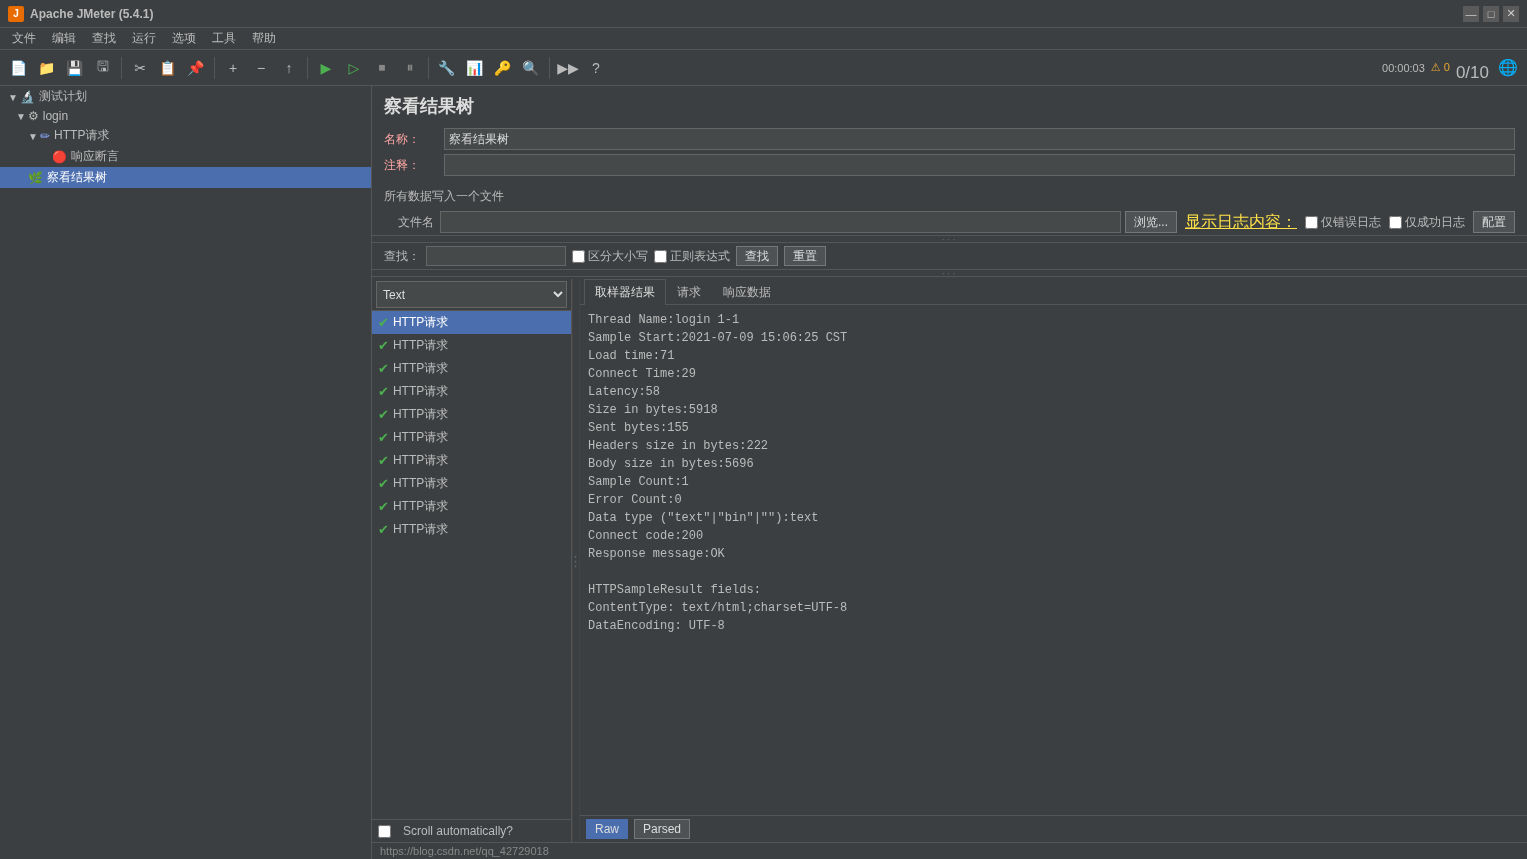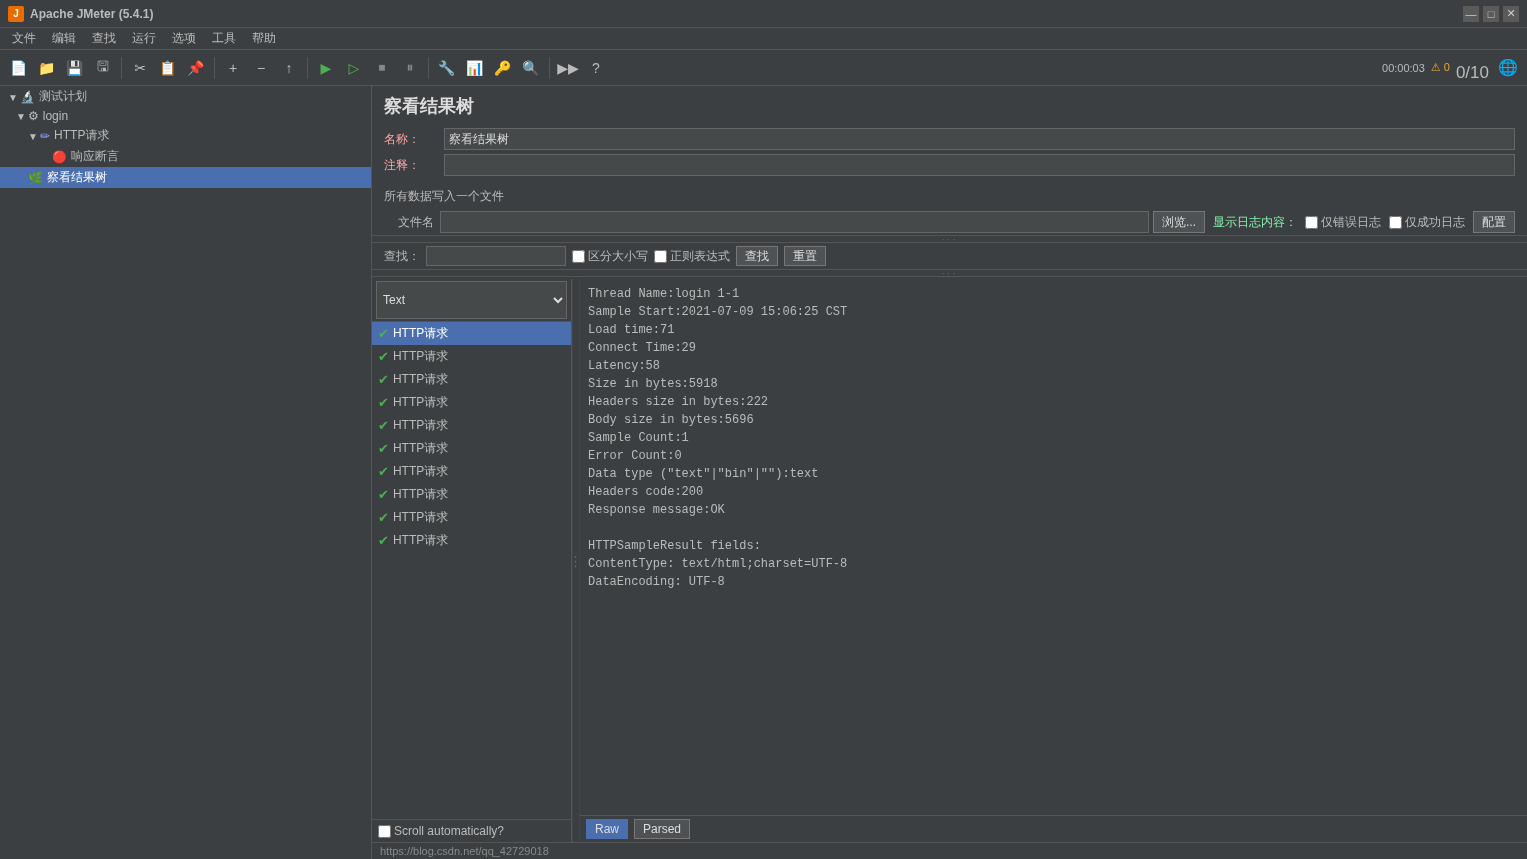--- a/index.html
+++ b/index.html
@@ -331,21 +331,21 @@
     }
 
     .result-format-row {
       display: flex;
       align-items: center;
       padding: 2px 4px;
       border-bottom: 1px solid #555;
     }
     .result-format-select {
       flex: 1;
-      height: 38px;
+      height: 27px;
       background: #45494a;
       border: 1px solid #666;
       color: #ddd;
       font-size: 12px;
       padding: 0 2px;
       cursor: pointer;
     }
 
     .result-list {
       flex: 1;
@@ -581,21 +581,21 @@
         <input class="form-input" type="text" style="">
       </div>
     </div>
 
     <div class="form-section">所有数据写入一个文件</div>
     <div class="file-row">
       <span class="file-label">文件名</span>
       <input class="file-input" type="text" style="">
       <button class="browse-btn">浏览...</button>
       <div class="checkbox-row" style="margin-left:8px;">
-        <span style="color:#86efac;font-size:12px;">显示日志内容：</span>
+        <span style="color:#fde047;font-size:16px;text-decoration:underline;">显示日志内容：</span>
         <label class="cb-label">
           <input type="checkbox" style="">
           <span>仅错误日志</span>
         </label>
         <label class="cb-label">
           <input type="checkbox" style="">
           <span>仅成功日志</span>
         </label>
         <button class="config-btn">配置</button>
       </div>
@@ -674,47 +674,53 @@
             <span class="result-icon">✔</span>
             <span>HTTP请求</span>
           </div>
           <div class="result-item">
             <span class="result-icon">✔</span>
             <span>HTTP请求</span>
           </div>
         </div>
 
         <div class="scroll-auto">
-          <label style="font-size:12px;color:#bbb;display:flex;align-items:center;gap:3px;">
+          <label style="font-size:12px;color:#bbb;display:flex;align-items:center;gap:12px;">
             <input type="checkbox" style="">
             <span>Scroll automatically?</span>
           </label>
         </div>
       </div>
 
       <div class="v-drag-handle">
         <span class="three-dots-v">⋮</span>
       </div>
 
       <div class="detail-panel">
 
+        <div class="tabs-row">
+          <div class="tab-item active">取样器结果</div>
+          <div class="tab-item">请求</div>
+          <div class="tab-item">响应数据</div>
+        </div>
 
         <div class="detail-content">
           <div class="line">Thread Name:login 1-1</div>
           <div class="line">Sample Start:2021-07-09 15:06:25 CST</div>
           <div class="line">Load time:71</div>
           <div class="line">Connect Time:29</div>
           <div class="line">Latency:58</div>
           <div class="line">Size in bytes:5918</div>
+          <div class="line">Sent bytes:155</div>
           <div class="line">Headers size in bytes:222</div>
           <div class="line">Body size in bytes:5696</div>
           <div class="line">Sample Count:1</div>
           <div class="line">Error Count:0</div>
           <div class="line">Data type ("text"|"bin"|""):text</div>
-          <div class="line">Headers code:200</div>
+          <div class="line">Connect code:200</div>
           <div class="line">Response message:OK</div>
           <div class="line">&nbsp;</div>
           <div class="line">HTTPSampleResult fields:</div>
           <div class="line">ContentType: text/html;charset=UTF-8</div>
           <div class="line">DataEncoding: UTF-8</div>
         </div>
 
         <div class="detail-bottom">
           <button class="bottom-btn active">Raw</button>
           <button class="bottom-btn">Parsed</button>

